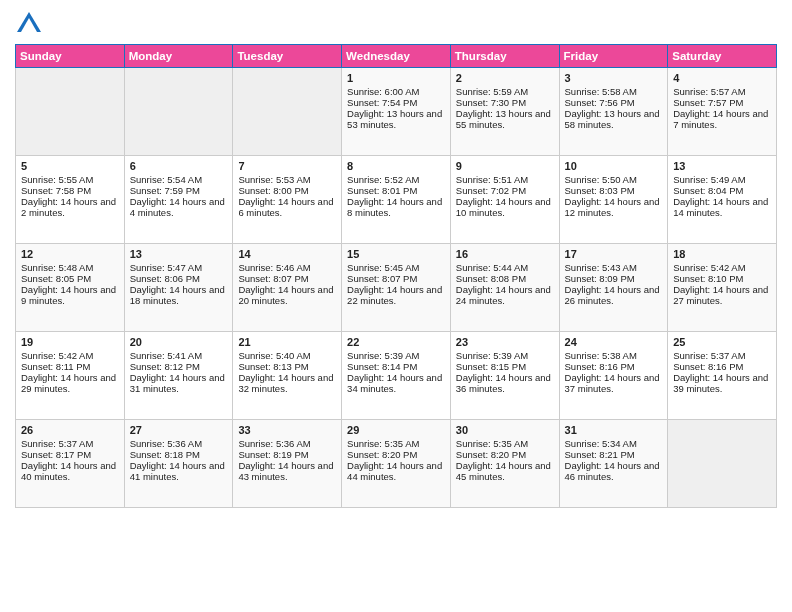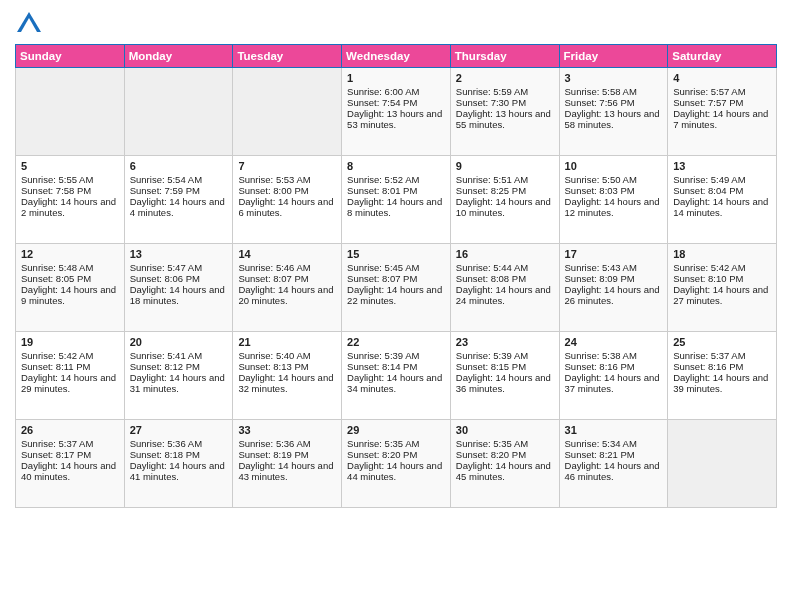--- a/index.html
+++ b/index.html
@@ -175,21 +175,21 @@
         </td>
         <td>
           <span class="day-number">8</span>
           <div>Sunrise: 5:52 AM</div>
           <div>Sunset: 8:01 PM</div>
           <div>Daylight: 14 hours and 8 minutes.</div>
         </td>
         <td>
           <span class="day-number">9</span>
           <div>Sunrise: 5:51 AM</div>
-          <div>Sunset: 8:25 PM</div>
+          <div>Sunset: 7:02 PM</div>
           <div>Daylight: 14 hours and 10 minutes.</div>
         </td>
         <td>
           <span class="day-number">10</span>
           <div>Sunrise: 5:50 AM</div>
           <div>Sunset: 8:03 PM</div>
           <div>Daylight: 14 hours and 12 minutes.</div>
         </td>
         <td>
           <span class="day-number">13</span>

